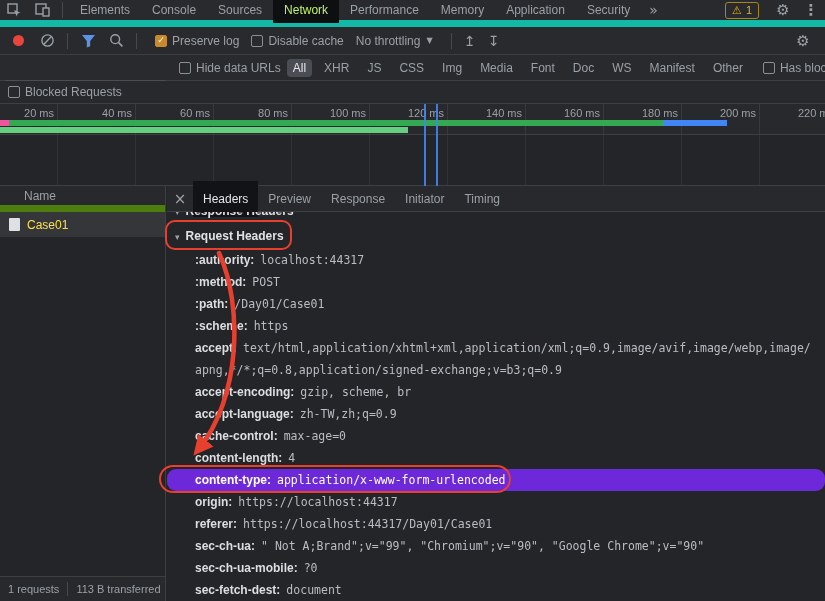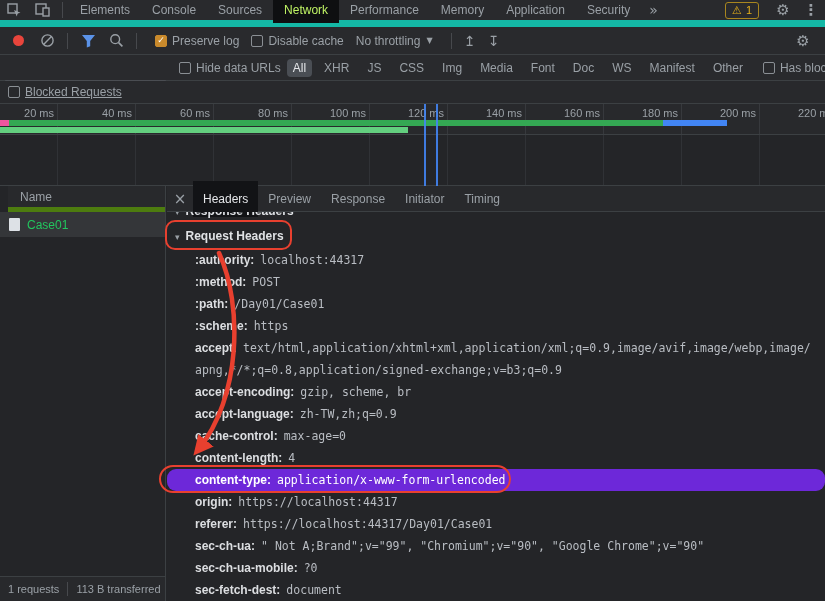--- a/index.html
+++ b/index.html
@@ -42,43 +42,43 @@
     background:#292a2d; border-bottom:1px solid #3c4043; display:flex; align-items:center; padding:0 4px; }
   .filter-input { width:163px; height:18px; background:#3a3d41; border:1px solid #4a4d52;
     border-radius:2px; color:#dde1e6; font-size:12px; padding:0 6px; outline:none; flex:none;
     font-family:"Liberation Sans",sans-serif;margin-top:43px; }
   .filter-input::placeholder { color:#9aa0a6; }
   .chip { padding:2px 6px; border-radius:4px; margin-left:6px; color:#9aa0a6; flex:none; }
   .chip.selected { background:#4a4e54; color:#e4e6e9; }
 
   
   .blockedrow { position:absolute; top:81px; left:0; right:0; height:23px;
-    background:#28292c; border-bottom:1px solid #3c4043; display:flex; align-items:center; padding:0 8px;text-decoration:underline; }
+    background:#28292c; border-bottom:1px solid #3c4043; display:flex; align-items:center; padding:0 8px; }
 
   
   .timeline { position:absolute; top:104px; left:0; right:0; height:31px; background:#28292c;
     border-bottom:1px solid #3c4043;
     background-image:repeating-linear-gradient(to right, transparent 0, transparent 77px, #37393d 77px, #37393d 78px);
     background-position:-20px 0; }
   .tl-label { position:absolute; top:3px; width:76px; text-align:right; font-size:11px; color:#9aa0a6; }
   .ovbar { position:absolute; display:flex; }
   .seg { height:100%; flex:none; }
   .waterfall { position:absolute; top:135px; left:0; right:0; height:51px; background:#242528;
     border-bottom:1px solid #3c4043;
     background-image:repeating-linear-gradient(to right, transparent 0, transparent 77px, #303236 77px, #303236 78px);
     background-position:-20px 0; }
   .guide { position:absolute; top:104px; height:82px; width:2px; background:#4285f4; opacity:.9; }
 
   
   .names { position:absolute; top:186px; left:0; width:166px; bottom:0;
     background:#242528; border-right:1px solid #3c4043; }
-  .names-header { height:26px; background:#28292c; border-bottom:5px solid #4d7c0f;
-    display:flex; align-items:center; padding:0 12px; color:#9aa0a6;margin-left:8px; }
+  .names-header { height:26px; background:#28292c; border-bottom:7px solid #4d7c0f;
+    display:flex; align-items:center; padding:0 24px; color:#9aa0a6; }
   .req-row { height:25px; display:flex; align-items:center; gap:7px; padding:0 9px;
-    background:#343639; color:#22c55e; }
+    background:#343639; color:#fde047; }
   .file-ico { width:11px; height:13px; background:#dde1e6; border-radius:1px; flex:none; }
   .statusbar { position:absolute; bottom:0; left:0; width:100%; height:25px; background:#28292c;
     border-top:1px solid #3c4043; display:flex; align-items:center; gap:8px; padding:0 8px;
     font-size:11px; color:#9aa0a6; white-space:nowrap; overflow:hidden; }
   .sb-sep { width:1px; height:14px; background:#47494d; flex:none; }
 
   
   .details { position:absolute; top:186px; left:167px; right:0; bottom:0; background:#242528; }
   .details-tabs { height:26px; background:#28292c; border-bottom:1px solid #3c4043;
     display:flex; align-items:center; }

